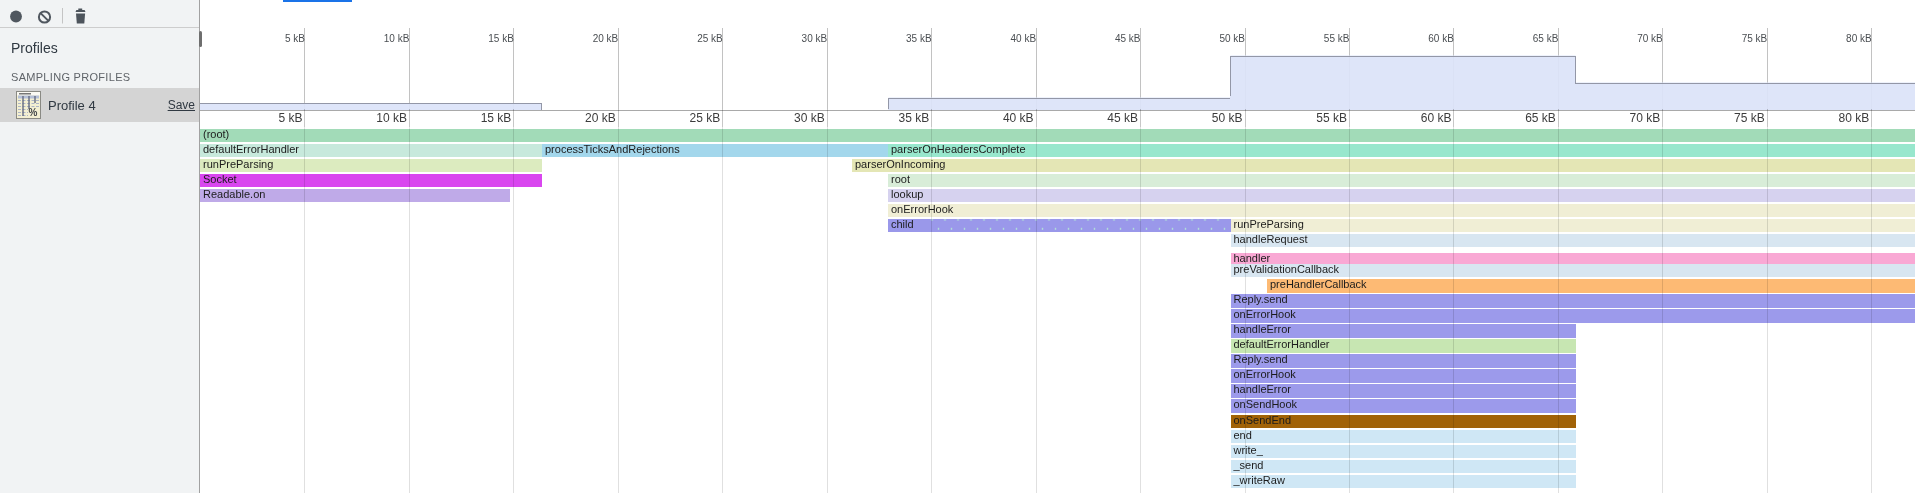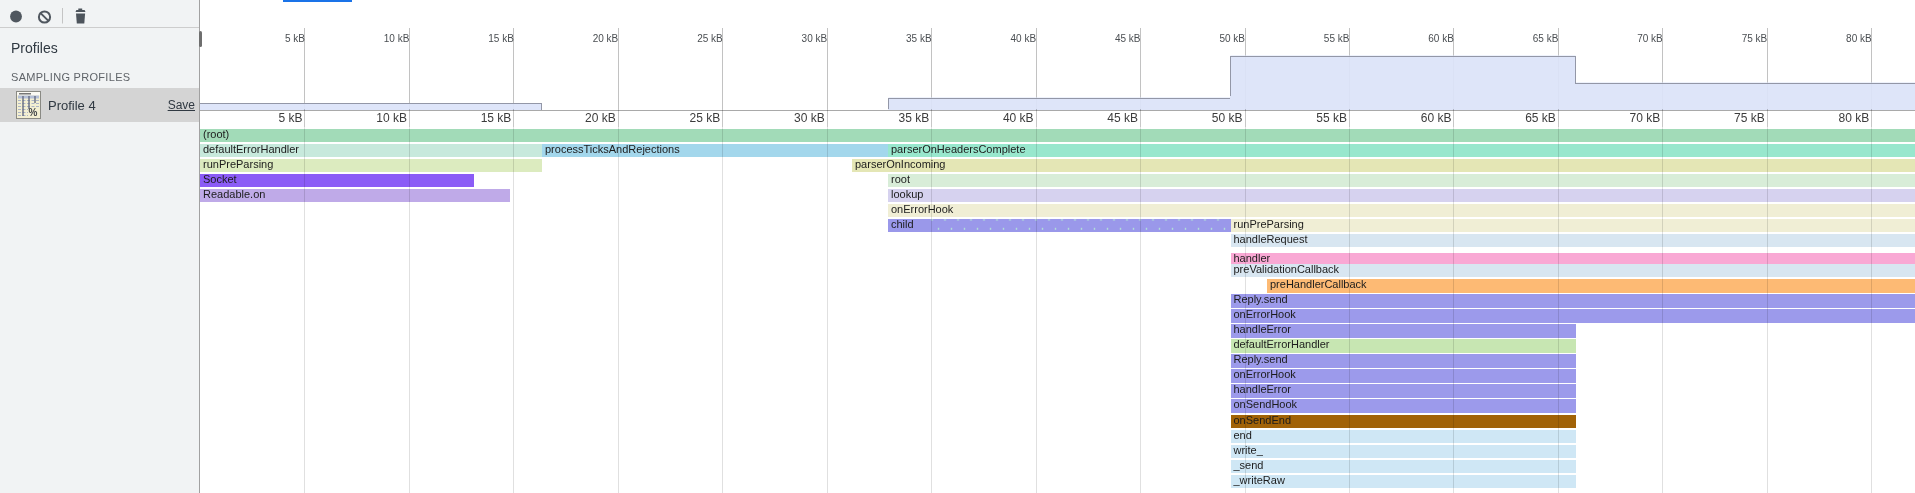--- a/index.html
+++ b/index.html
@@ -199,21 +199,21 @@
         <div class="ovl" style="left:1671.7px">80 kB</div>
         <div class="frl" style="left:1669.2px">80 kB</div>
       </div>
     <div id="bars">
         <div class="bar" style="top:128.5px;left:0px;width:1715px;background:#a2dbb8">(root)</div>
         <div class="bar" style="top:143.555px;left:0px;width:342px;background:#c7e9dc">defaultErrorHandler</div>
         <div class="bar" style="top:143.555px;left:342px;width:346px;background:#a3d7ec">processTicksAndRejections</div>
         <div class="bar" style="top:143.555px;left:688px;width:1027px;background:#98e7cd">parserOnHeadersComplete</div>
         <div class="bar" style="top:158.61px;left:0px;width:342px;background:#dcebbf">runPreParsing</div>
         <div class="bar" style="top:158.61px;left:652px;width:1205px;background:#e4e6b5">parserOnIncoming</div>
-        <div class="bar" style="top:173.665px;left:0px;width:274px;background:#8b5cf6">Socket</div>
+        <div class="bar" style="top:173.665px;left:0px;width:342px;background:#d946ef">Socket</div>
         <div class="bar" style="top:173.665px;left:688px;width:1027px;background:#d8edd8">root</div>
         <div class="bar" style="top:188.72px;left:0px;width:310px;background:#bfaae8">Readable.on</div>
         <div class="bar" style="top:188.72px;left:688px;width:1027px;background:#d6d2ef">lookup</div>
         <div class="bar" style="top:203.775px;left:688px;width:1027px;background:#f0eed5">onErrorHook</div>
         <div class="bar" style="top:218.83px;left:688px;width:342.5px;background:#9a98ea">child</div>
         <div class="bar" style="top:218.83px;left:1030.5px;width:684.5px;background:#f0eed5">runPreParsing</div>
         <div class="bar" style="top:233.885px;left:1030.5px;width:684.5px;background:#d8e6f1">handleRequest</div>
         <div class="bar" style="top:253px;left:1030.5px;width:684.5px;background:#f9a8d4">handler</div>
         <div class="bar" style="top:263.995px;left:1030.5px;width:684.5px;background:#d8e6f1">preValidationCallback</div>
         <div class="bar" style="top:279.05px;left:1067px;width:684.5px;background:#fdba74">preHandlerCallback</div>

